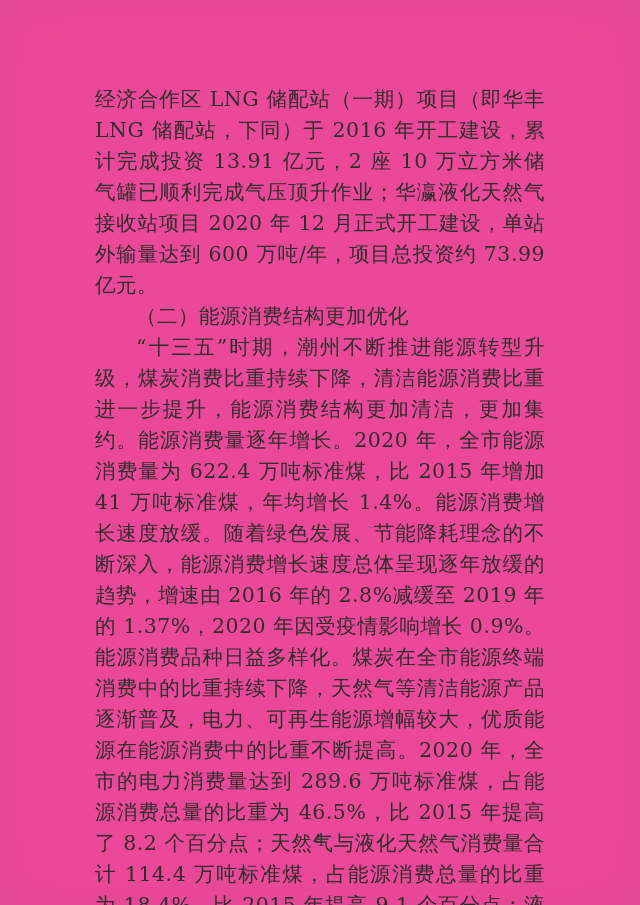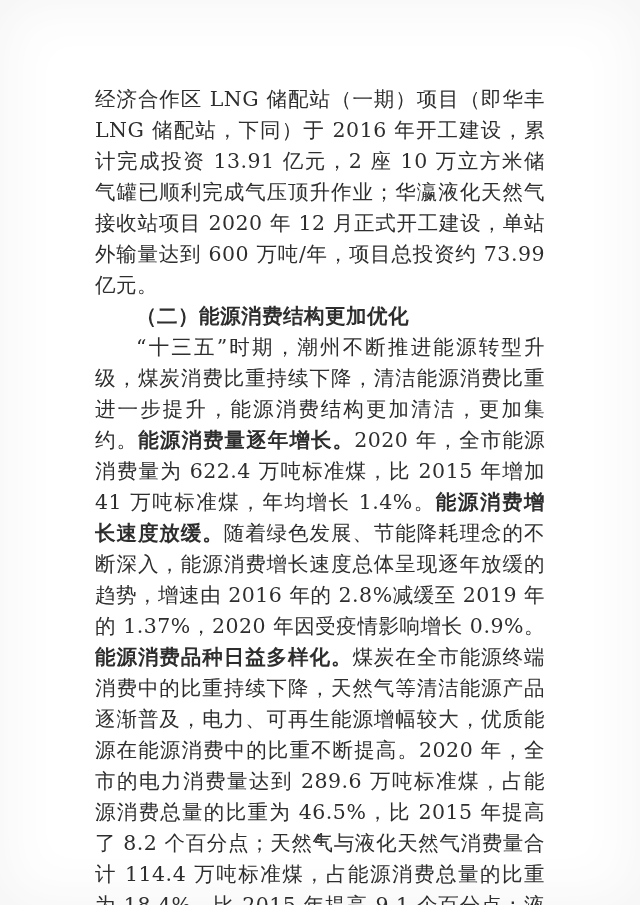--- a/index.html
+++ b/index.html
@@ -5,21 +5,21 @@
   html, body {
     margin: 0;
     padding: 0;
     background: #e8e8e8;
   }
   .page {
     position: relative;
     width: 640px;
     height: 905px;
     margin: 0 auto;
-    background: #ffffff;
+    background: #ec4899;
     box-shadow: inset 0 0 60px rgba(90,85,80,0.07);
     font-family: "DejaVu Serif", "Liberation Serif", serif;
     color: #2e2e2e;
     overflow: hidden;
   }
   .text-block {
     position: absolute;
     left: 95px;
     top: 84px;
     width: 450px;
@@ -28,21 +28,21 @@
     margin: 0;
     font-size: 20.5px;
     line-height: 31px;
     letter-spacing: 0.5px;
     text-align: justify;
     text-justify: inter-character;
     word-break: break-all;
   }
   .para.indent { text-indent: 2em; }
   .para.heading { font-weight: 700; }
-  .bold { font-weight: 700; }
+  .bold { font-weight: 400; }
   .page-number {
     position: absolute;
     top: 829px;
     left: 0;
     width: 100%;
     text-align: center;
     font-size: 17px;
     line-height: 22px;
     color: #3a3a3a;
   }

